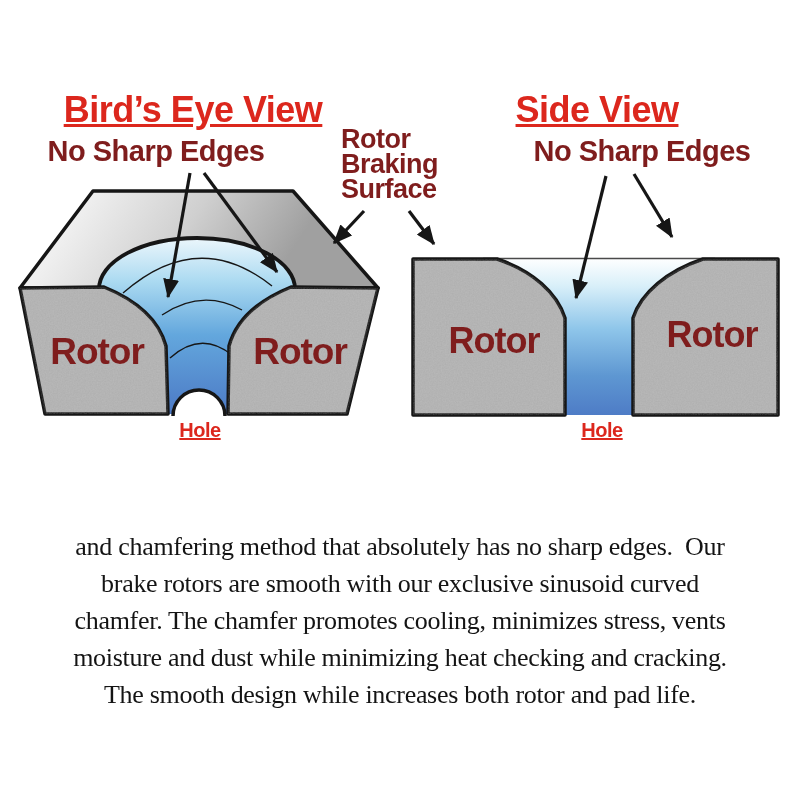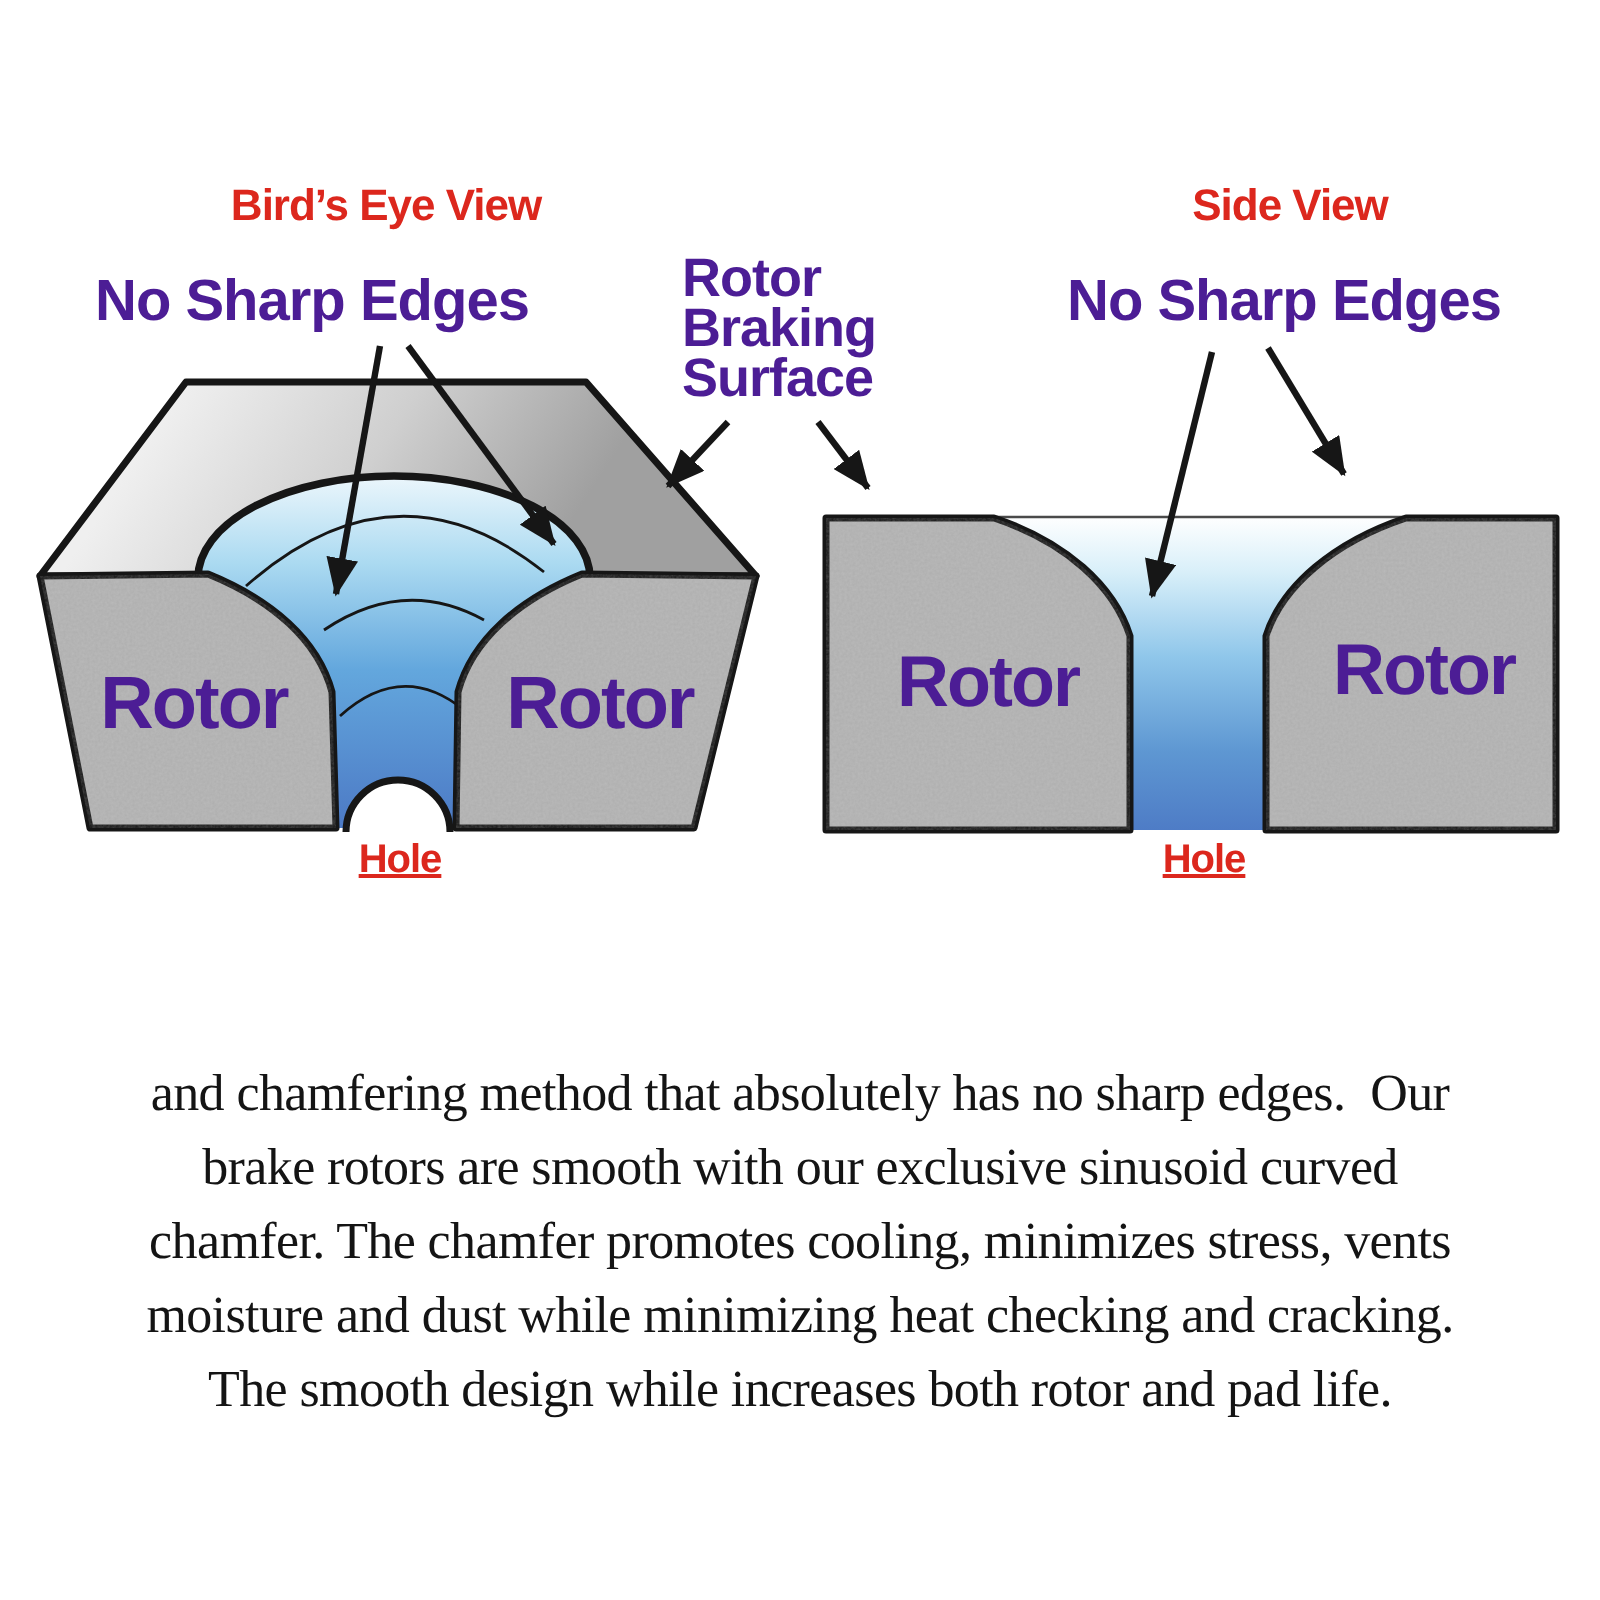--- a/index.html
+++ b/index.html
@@ -1,22 +1,22 @@
 <!DOCTYPE html>
 <html><head>
 <meta charset="utf-8">
 <style>
   html,body{margin:0;padding:0;background:#ffffff;}
   #page{position:relative;width:800px;height:800px;background:#ffffff;overflow:hidden;
         font-family:"Liberation Sans",sans-serif;}
   #diagram-svg{position:absolute;left:0;top:0;}
-  .lbl{position:absolute;font-weight:bold;white-space:nowrap;color:#4c1d95;line-height:1;}
+  .lbl{position:absolute;font-weight:bold;white-space:nowrap;color:#7f1d1d;line-height:1;}
   .ctr{transform:translateX(-50%);}
   .red{color:#DC271D;}
-  .title{font-size:22px;letter-spacing:-0.5px;}
+  .title{font-size:36px;letter-spacing:-0.5px;text-decoration:underline;}
   .nse{font-size:29px;letter-spacing:-0.5px;}
   .rbs{font-size:27px;line-height:25px;letter-spacing:-0.5px;}
   .rotor-be{font-size:37px;letter-spacing:-1px;}
   .rotor-sv{font-size:36px;letter-spacing:-1px;}
   .hole{font-size:20px;letter-spacing:-0.5px;text-decoration:underline;}
   #body-text{position:absolute;left:0;top:528px;width:800px;text-align:center;
              font-family:"Liberation Serif",serif;font-size:26px;line-height:37px;
              color:#141414;letter-spacing:-0.3px;}
 </style>
 </head>
@@ -93,21 +93,21 @@
       <line x1="190" y1="173" x2="168" y2="297" marker-end="url(#ah)"></line>
       <line x1="204" y1="173" x2="277" y2="272" marker-end="url(#ah)"></line>
       <line x1="364" y1="211" x2="334" y2="243" marker-end="url(#ah)"></line>
       <line x1="409" y1="211" x2="434" y2="244" marker-end="url(#ah)"></line>
       <line x1="606" y1="176" x2="576" y2="298" marker-end="url(#ah)"></line>
       <line x1="634" y1="174" x2="672" y2="237" marker-end="url(#ah)"></line>
     </g>
   </svg>
 
   <div class="lbl ctr red title" style="left:193px;top:92px;">Bird’s Eye View</div>
-  <div class="lbl ctr red title" style="left:597px;top:92px;margin-left:48px;">Side View</div>
+  <div class="lbl ctr red title" style="left:597px;top:92px;">Side View</div>
 
   <div class="lbl ctr nse" style="left:156px;top:137px;">No Sharp Edges</div>
   <div class="lbl ctr nse" style="left:642px;top:137px;">No Sharp Edges</div>
 
   <div class="lbl rbs" style="left:341px;top:127px;">
     <div>Rotor</div>
     <div>Braking</div>
     <div>Surface</div>
   </div>
 

